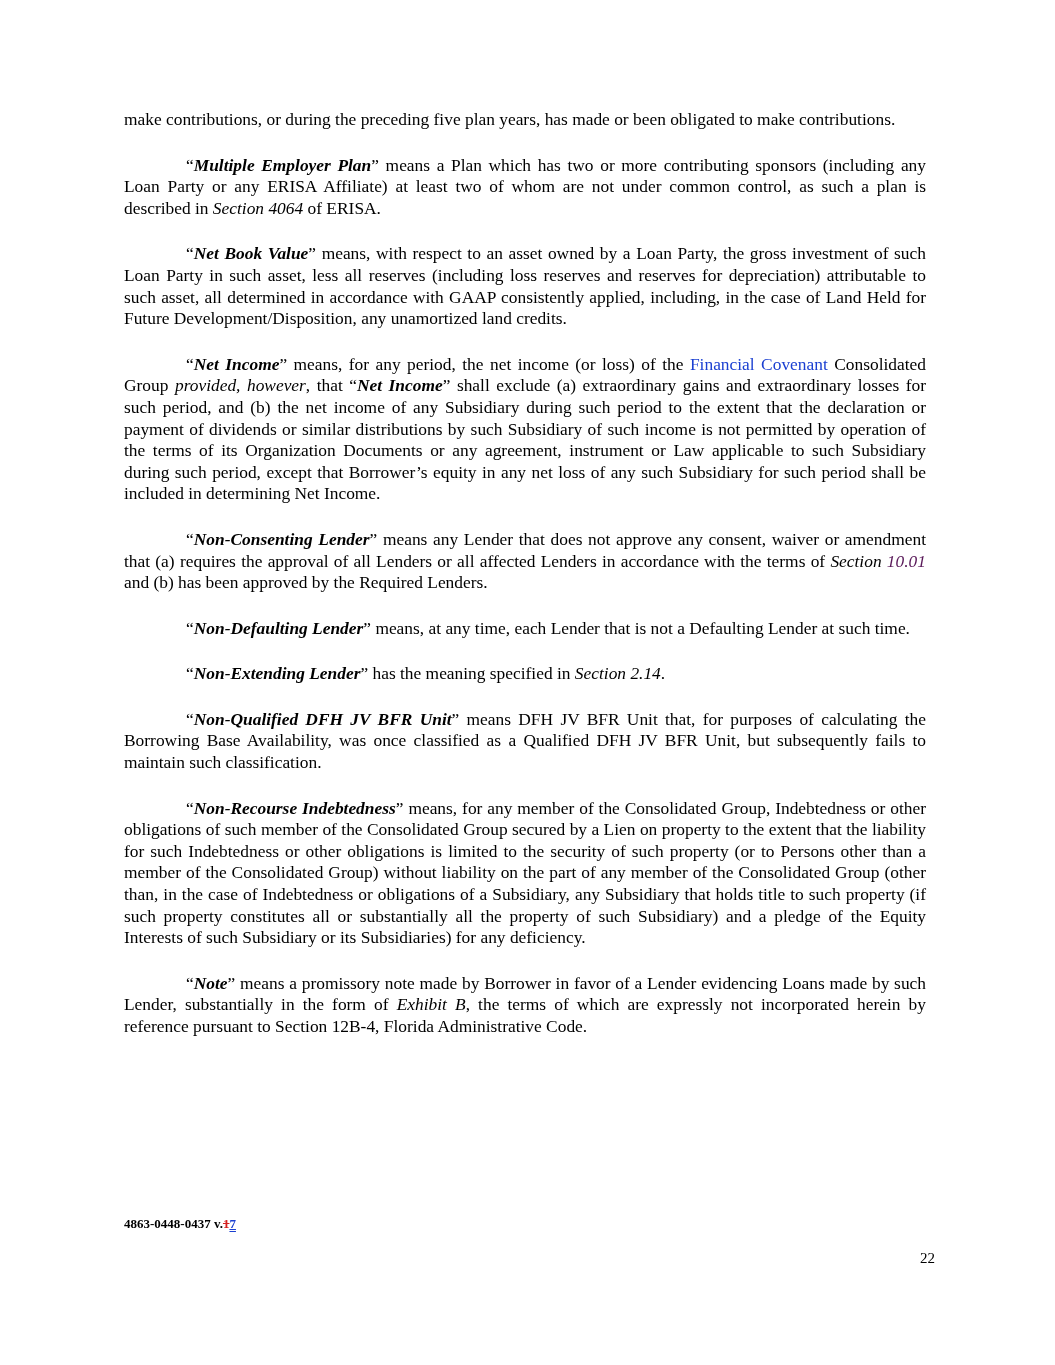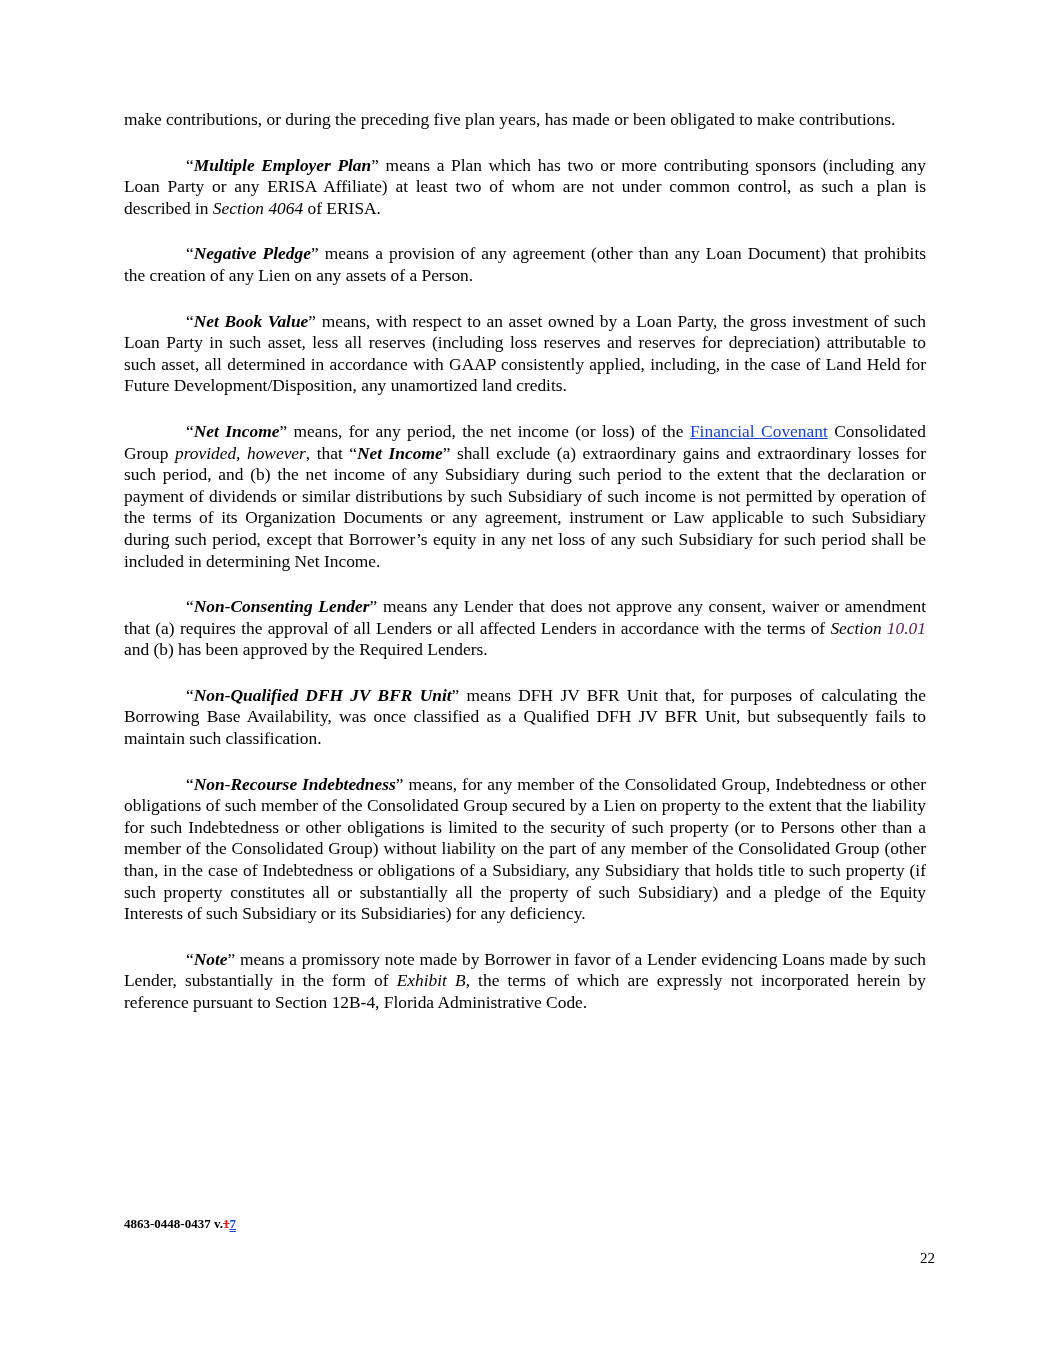--- a/index.html
+++ b/index.html
@@ -5,44 +5,45 @@
   html, body { margin: 0; padding: 0; background: #ffffff; }
   body { width: 1055px; height: 1365px; position: relative; overflow: hidden;
          font-family: "Liberation Serif", serif; color: #000; }
   .page { position: absolute; left: 124px; top: 109px; width: 802px; }
   .para { font-size: 17.4px; line-height: 21.6px; text-align: justify; margin: 0 0 21.5px 0; }
   .para.indent { text-indent: 62px; margin-top: 24px; }
   .term { font-weight: bold; font-style: italic; }
   .ital { font-style: italic; }
   .ref { font-weight: normal; font-style: italic; }
   .ref-num { color: #5a1a5a; }
-  .link { color: #1a3fd1; text-decoration: underline; }
+  .link { color: #1a3fd1; }
   .footer-id { position: absolute; left: 124px; top: 1216px; font-size: 13px; font-weight: bold; }
   .del { color: #d42020; text-decoration: line-through; }
   .ins { color: #1a3fd1; text-decoration: underline double; }
   .page-num { position: absolute; left: 920px; top: 1250px; font-size: 15px; }
 </style>
 </head>
 <body>
 
 <div class="page">
 
   <p class="para"><span>make contributions, or during the preceding five plan years, has made or been obligated to make contributions.</span></p>
 
   <p class="para indent"><span>“</span><span class="term">Multiple Employer Plan</span><span>”</span><span> means a Plan which has two or more contributing sponsors (including any Loan Party or any ERISA Affiliate) at least two of whom are not under common control, as such a plan is described in </span><span class="ital">Section 4064</span><span> of ERISA.</span></p>
 
-  <p class="para indent"><span>“</span><span class="term">Negative Pledge</span><span>”</span><span> means a provision of any agreement (other than any Loan Document) that prohibits the creation of any Lien on any assets of a Person.</span></p>
 
   <p class="para indent"><span>“</span><span class="term">Net Book Value</span><span>”</span><span> means, with respect to an asset owned by a Loan Party, the gross investment of such Loan Party in such asset, less all reserves (including loss reserves and reserves for depreciation) attributable to such asset, all determined in accordance with GAAP consistently applied, including, in the case of Land Held for Future Development/Disposition, any unamortized land credits.</span></p>
 
   <p class="para indent"><span>“</span><span class="term">Net Income</span><span>”</span><span> means, for any period, the net income (or loss) of the </span><a class="link">Financial Covenant</a><span> Consolidated Group </span><span class="ital">provided, however</span><span>, that “</span><span class="term">Net Income</span><span>” shall exclude (a) extraordinary gains and extraordinary losses for such period, and (b) the net income of any Subsidiary during such period to the extent that the declaration or payment of dividends or similar distributions by such Subsidiary of such income is not permitted by operation of the terms of its Organization Documents or any agreement, instrument or Law applicable to such Subsidiary during such period, except that Borrower’s equity in any net loss of any such Subsidiary for such period shall be included in determining Net Income.</span></p>
 
   <p class="para indent"><span>“</span><span class="term">Non-Consenting Lender</span><span>”</span><span> means any Lender that does not approve any consent, waiver or amendment that (a) requires the approval of all Lenders or all affected Lenders in accordance with the terms of </span><span class="ref"><span>Section </span><span class="ref-num">10.01</span></span><span> and (b) has been approved by the Required Lenders.</span></p>
 
+  <p class="para indent"><span>“</span><span class="term">Non-Defaulting Lender</span><span>”</span><span> means, at any time, each Lender that is not a Defaulting Lender at such time.</span></p>
 
+  <p class="para indent"><span>“</span><span class="term">Non-Extending Lender</span><span>”</span><span> has the meaning specified in </span><span class="ref">Section 2.14</span><span>.</span></p>
 
   <p class="para indent"><span>“</span><span class="term">Non-Qualified DFH JV BFR Unit</span><span>”</span><span> means DFH JV BFR Unit that, for purposes of calculating the Borrowing Base Availability, was once classified as a Qualified DFH JV BFR Unit, but subsequently fails to maintain such classification.</span></p>
 
   <p class="para indent"><span>“</span><span class="term">Non-Recourse Indebtedness</span><span>”</span><span> means, for any member of the Consolidated Group, Indebtedness or other obligations of such member of the Consolidated Group secured by a Lien on property to the extent that the liability for such Indebtedness or other obligations is limited to the security of such property (or to Persons other than a member of the Consolidated Group) without liability on the part of any member of the Consolidated Group (other than, in the case of Indebtedness or obligations of a Subsidiary, any Subsidiary that holds title to such property (if such property constitutes all or substantially all the property of such Subsidiary) and a pledge of the Equity Interests of such Subsidiary or its Subsidiaries) for any deficiency.</span></p>
 
   <p class="para indent"><span>“</span><span class="term">Note</span><span>”</span><span> means a promissory note made by Borrower in favor of a Lender evidencing Loans made by such Lender, substantially in the form of </span><span class="ref">Exhibit B</span><span>, the terms of which are expressly not incorporated herein by reference pursuant to Section 12B-4, Florida Administrative Code.</span></p>
 
 
 </div>
 

